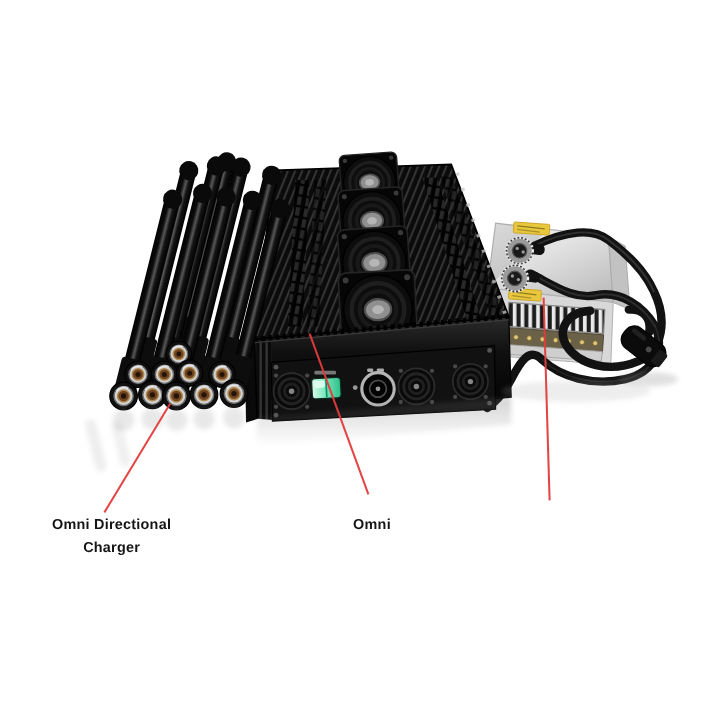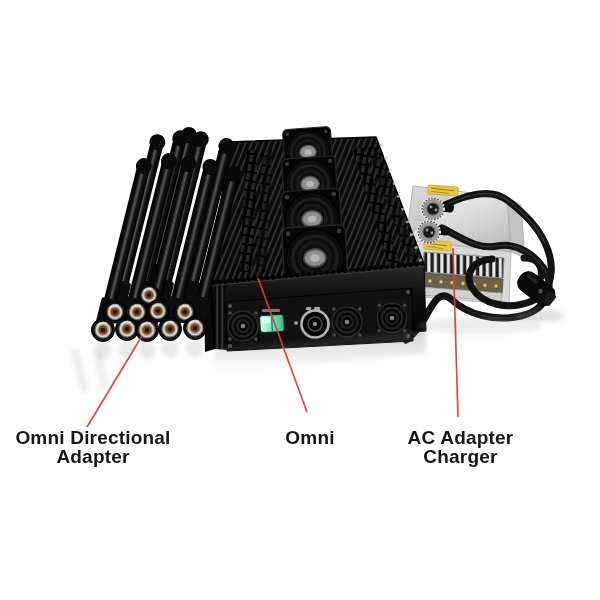--- a/index.html
+++ b/index.html
@@ -10,21 +10,21 @@
     --switch-green:#4fd6a2;
     --sticker-yellow:#e9c73d;
     --connector-brass:#6e4423;
     --background:#ffffff;
   }
   html,body{margin:0;padding:0;background:var(--background);}
   .scene{position:relative;width:600px;height:600px;background:var(--background);overflow:hidden;
          font-family:"Liberation Sans",sans-serif;}
   .photo-svg{position:absolute;left:0;top:0;}
   .callout-label{position:absolute;text-align:center;
-    font-weight:bold;font-size:19px;line-height:19px;color:var(--label-text);letter-spacing:.2px;}
+    font-weight:bold;font-size:12px;line-height:19px;color:var(--label-text);letter-spacing:.2px;}
   .callout-label span{display:block;}
   #lbl-antennas{left:13px;top:428px;width:160px;}
   #lbl-host{left:270px;top:428px;width:80px;}
   #lbl-adapter{left:398px;top:428px;width:125px;}
 </style>
 </head>
 <body>
 
 <div class="scene">
 
@@ -330,22 +330,18 @@
 
   <g stroke-width="1.7" opacity=".95">
     <line x1="142" y1="336" x2="87" y2="427" style="stroke:var(--callout-red)"></line>
     <line x1="258" y1="278" x2="307" y2="412" style="stroke:var(--callout-red)"></line>
     <line x1="453" y1="248" x2="458" y2="417" style="stroke:var(--callout-red)"></line>
   </g>
 </svg>
 
   <div class="callout-label" id="lbl-antennas">
     <span>Omni Directional</span>
-    <span>Adapter</span>
+    <span>Charger</span>
   </div>
   <div class="callout-label" id="lbl-host">
     <span>Omni</span>
   </div>
-  <div class="callout-label" id="lbl-adapter">
-    <span>AC Adapter</span>
-    <span>Charger</span>
-  </div>
 </div>
 
 </body></html>

